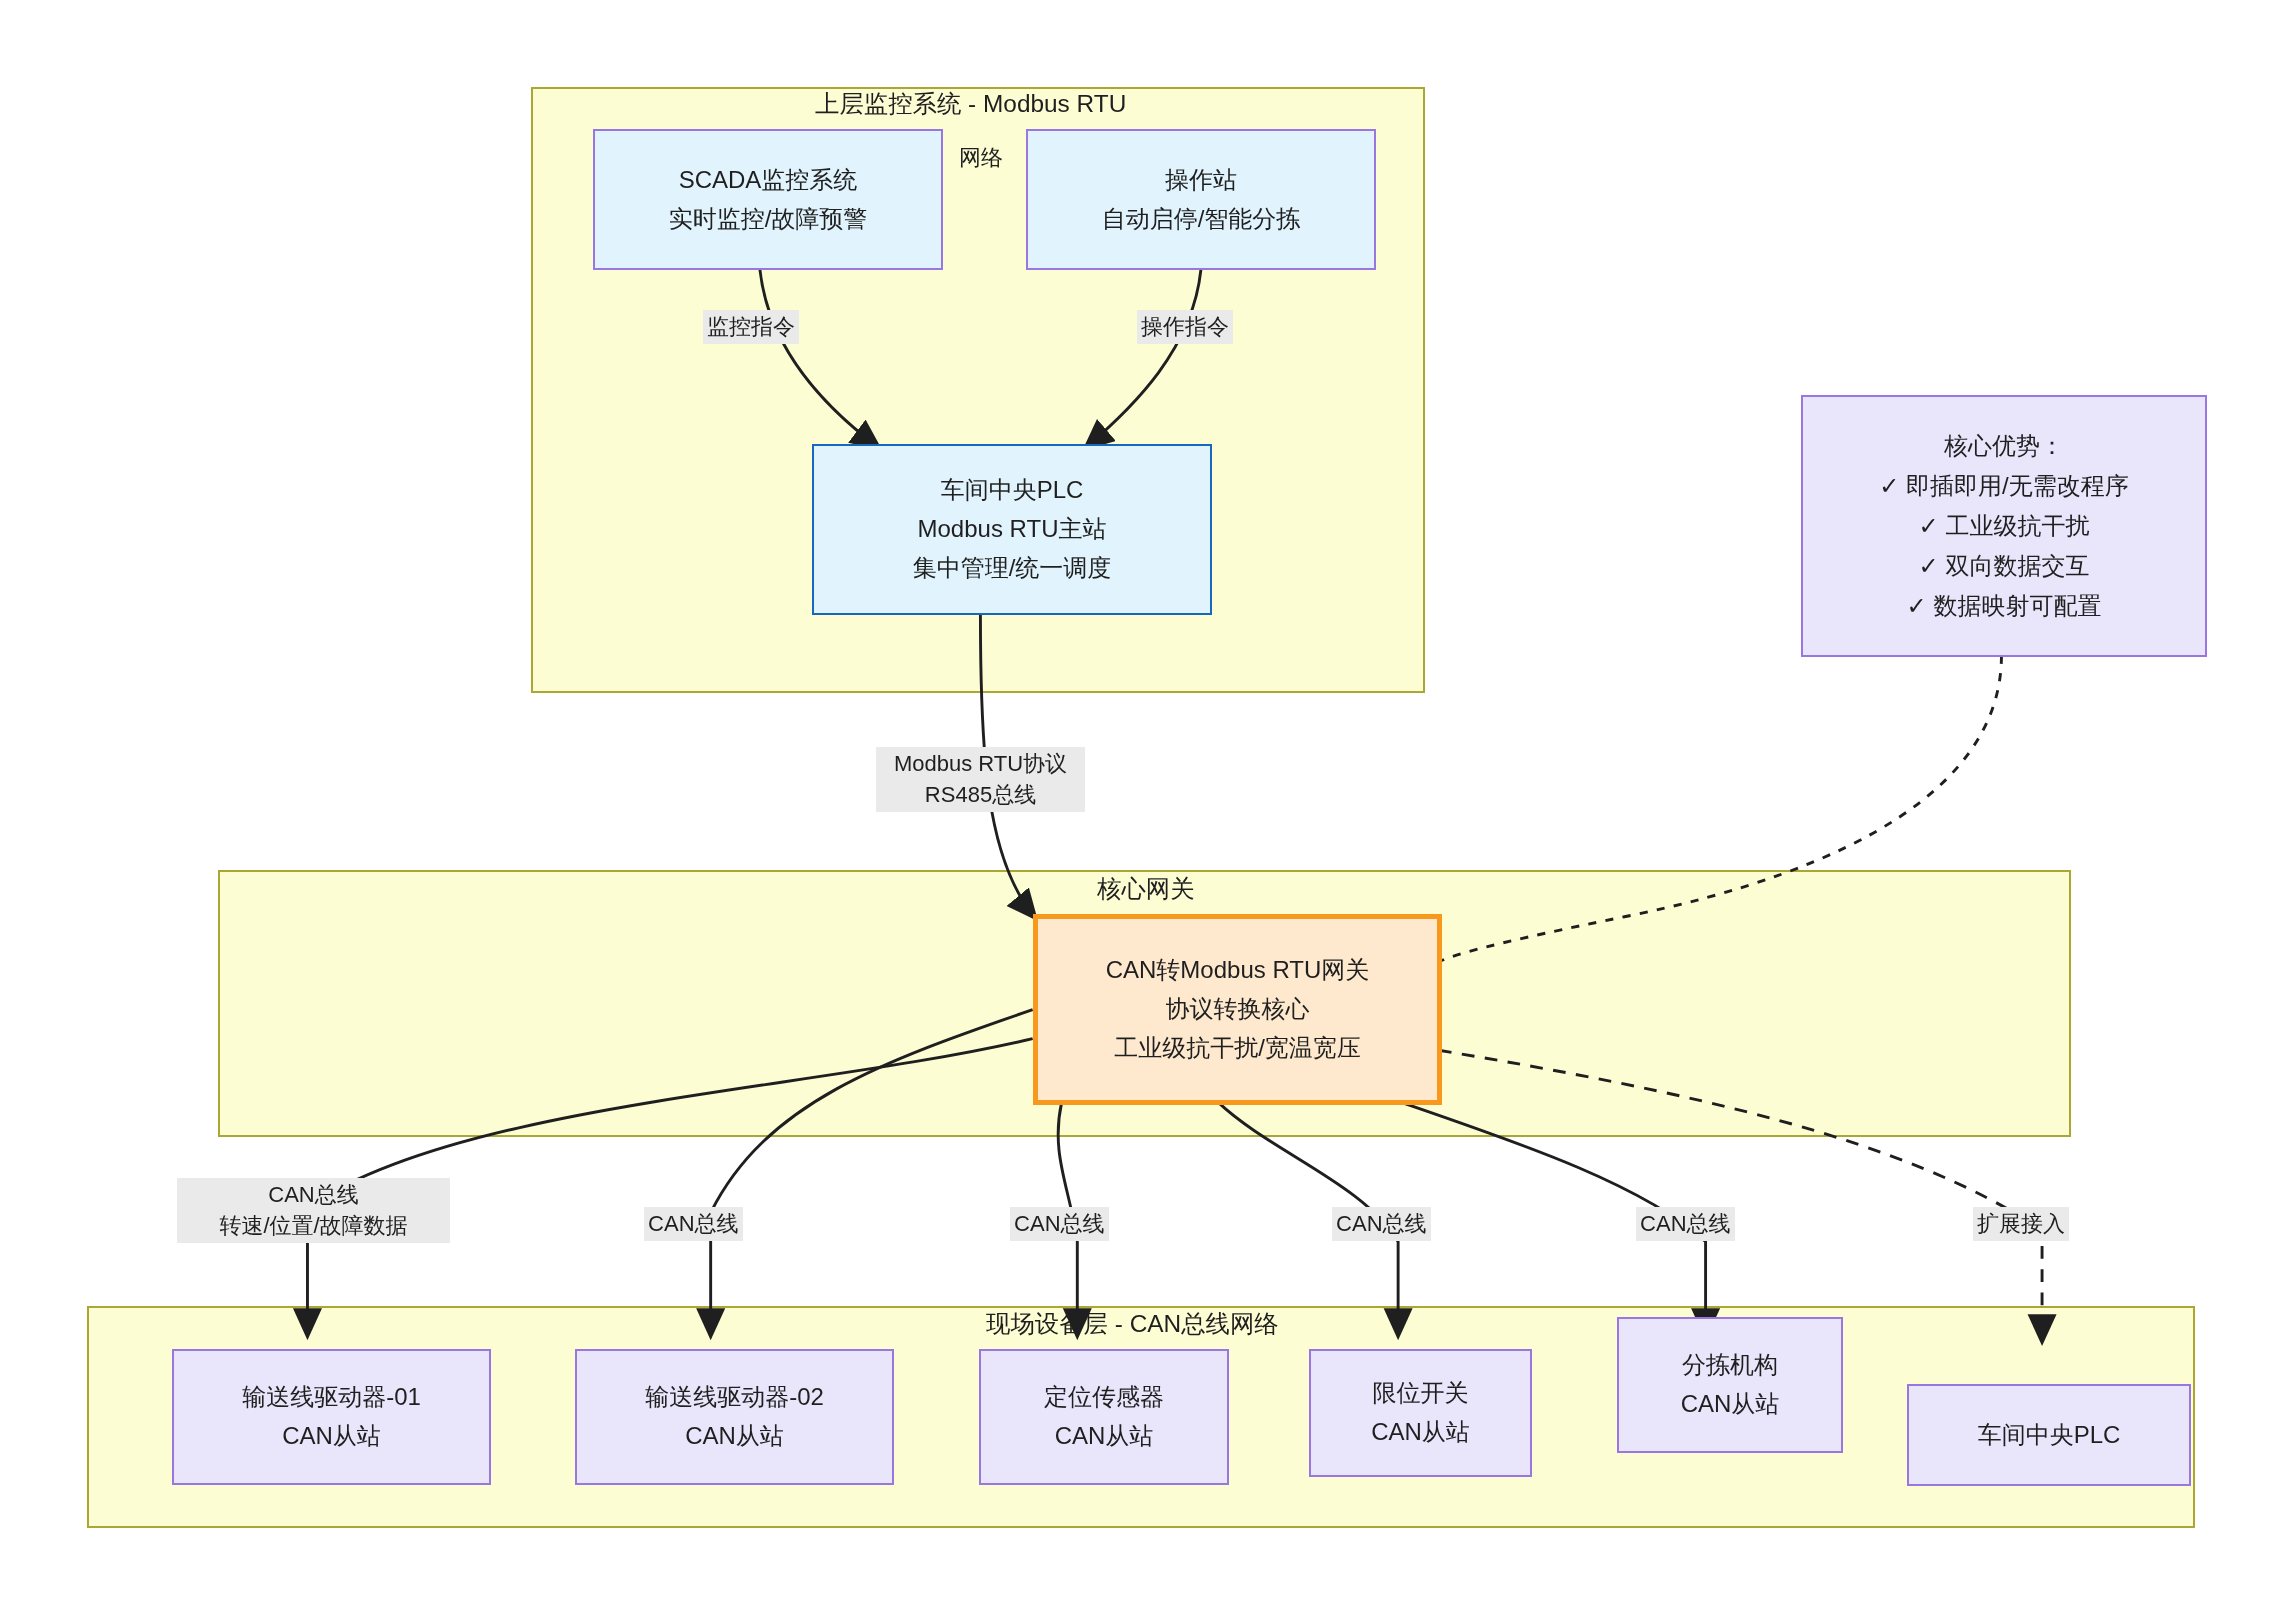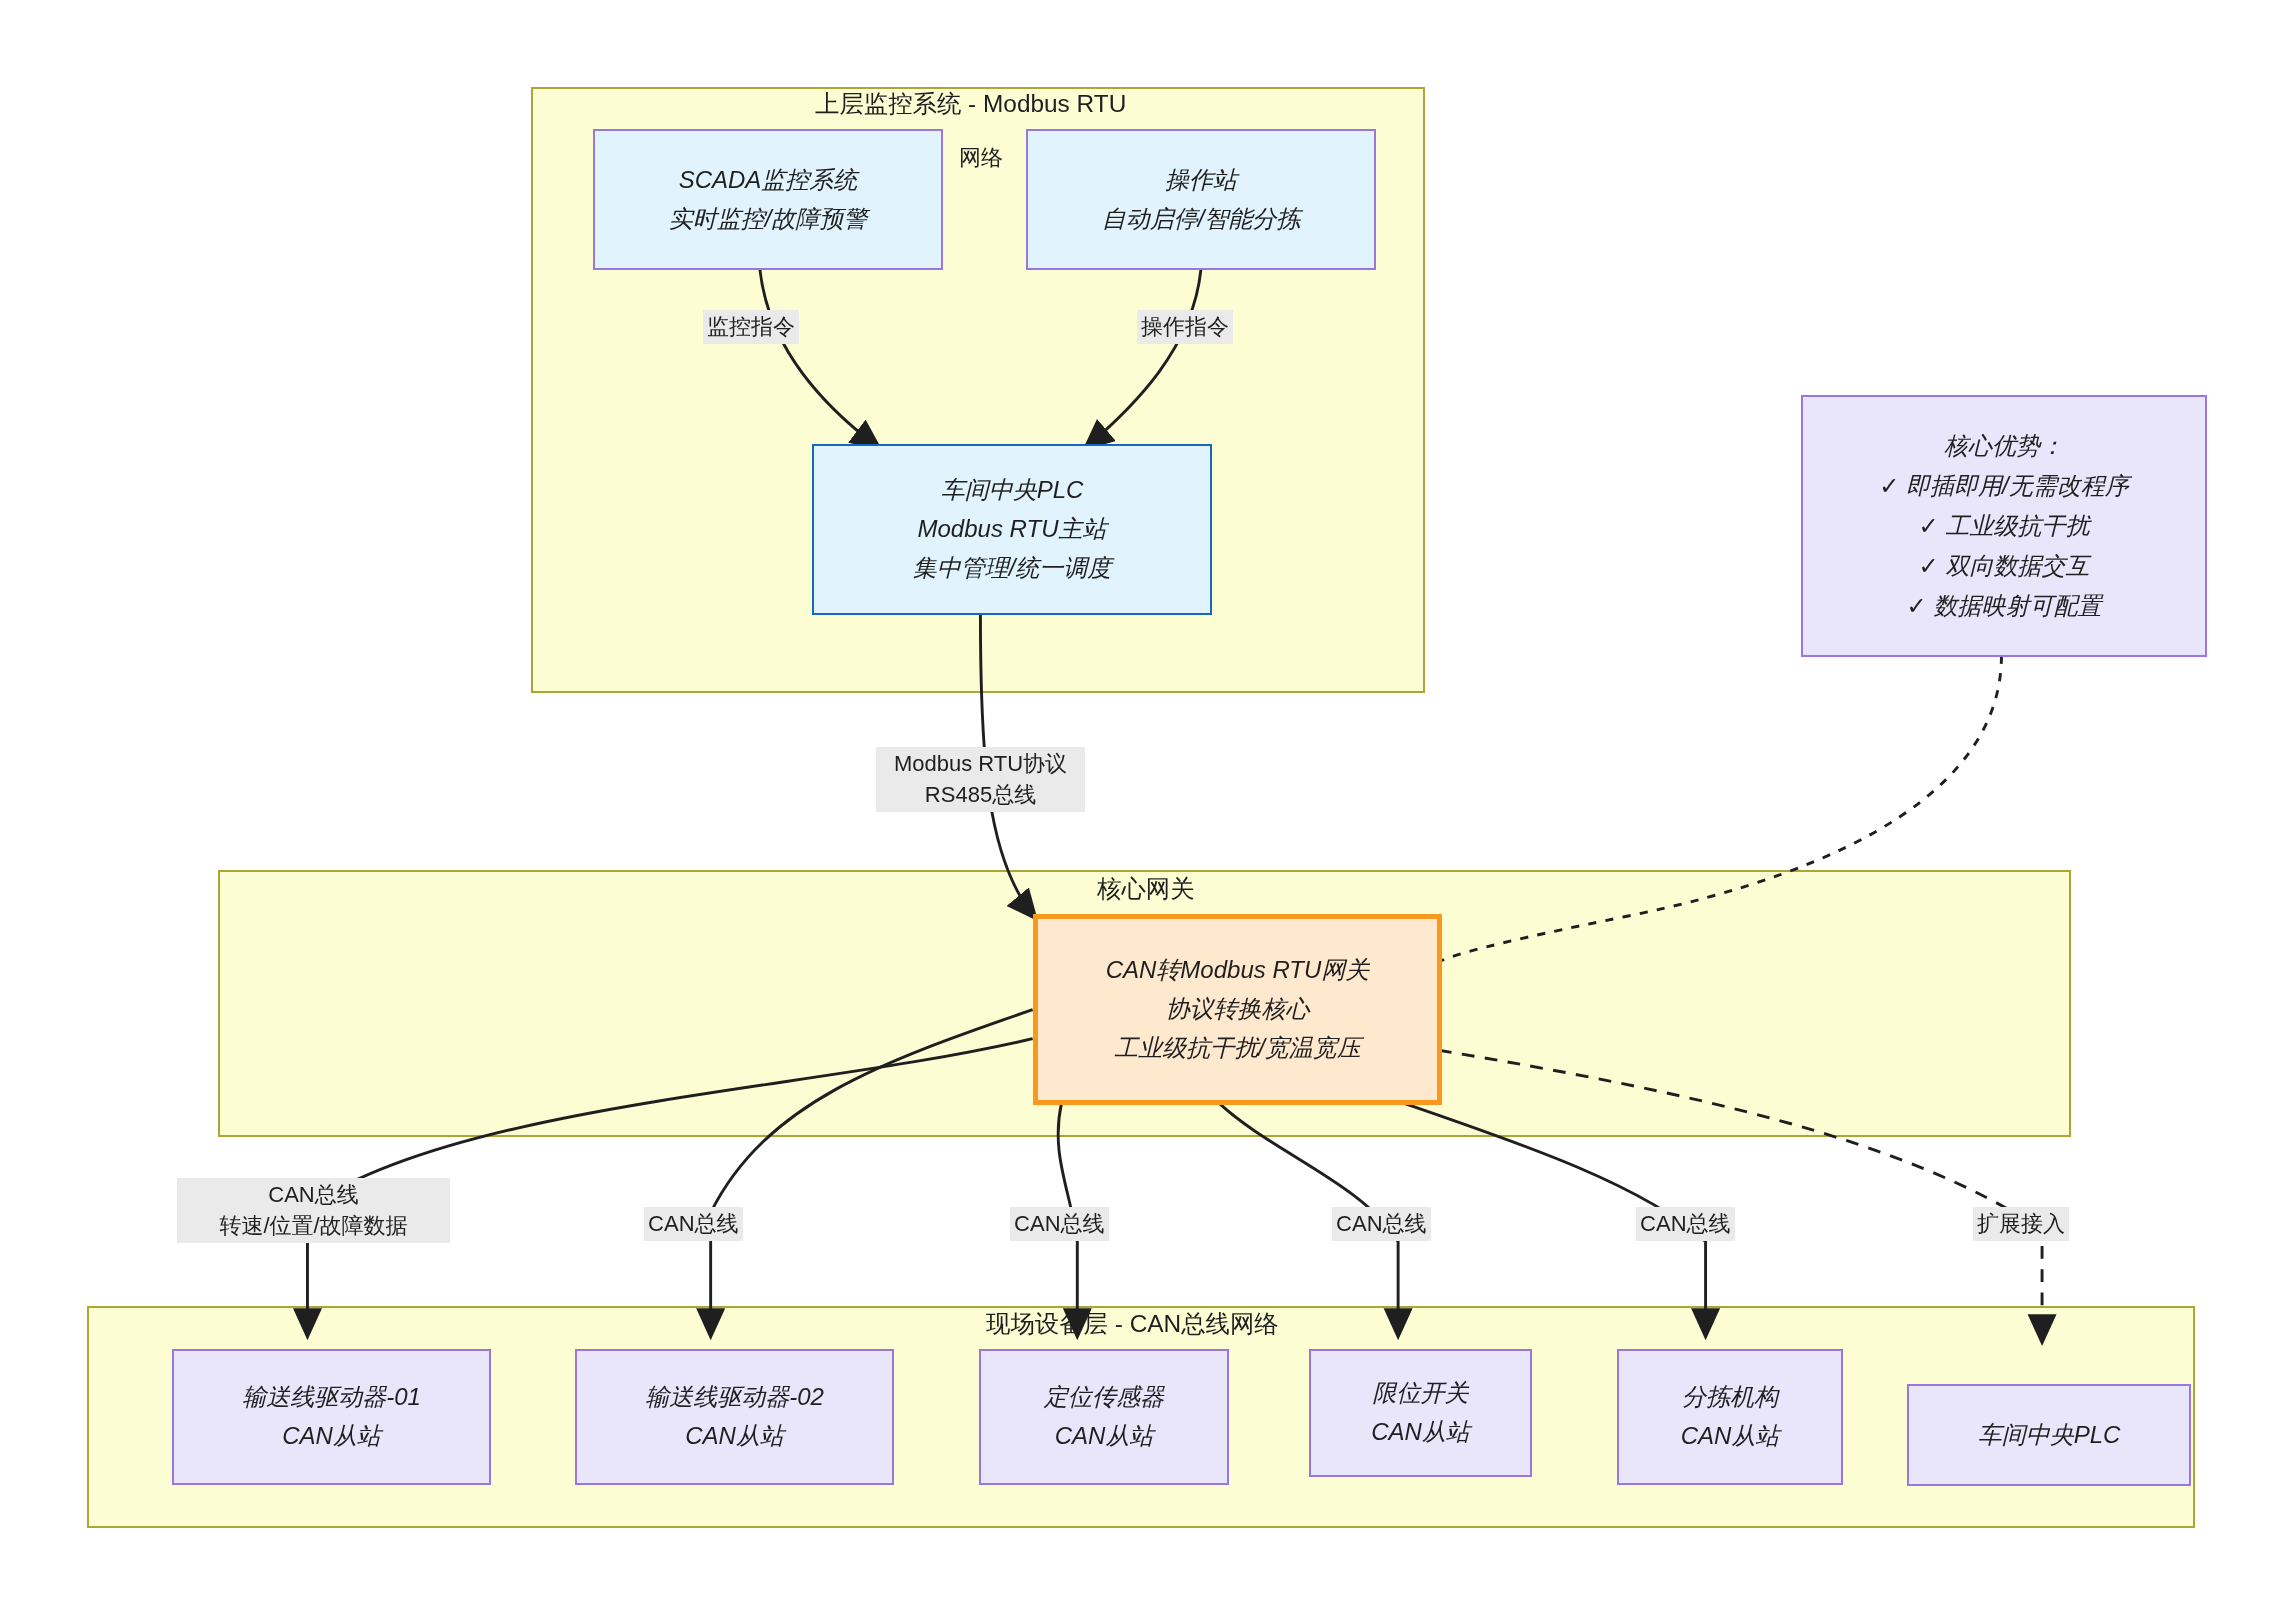--- a/index.html
+++ b/index.html
@@ -5,21 +5,21 @@
   html,body{margin:0;padding:0;background:#ffffff;}
   body{font-family:"Liberation Sans","DejaVu Sans",sans-serif;}
   #stage{position:relative;width:2295px;height:1616px;background:#ffffff;overflow:hidden;}
   svg.edges{position:absolute;left:0;top:0;width:2295px;height:1616px;pointer-events:none;}
 
   .group-box{position:absolute;background:#fdfdd4;border:2.9px solid #aaa833;box-sizing:border-box;}
   .group-title{position:absolute;font-size:24.4px;color:#1f1f1f;white-space:nowrap;}
 
   .node{position:absolute;box-sizing:border-box;display:flex;flex-direction:column;
         align-items:center;justify-content:center;text-align:center;color:#1f1f1f;}
-  .node .line{font-size:24px;line-height:1.62;white-space:nowrap;font-style:italic;}
+  .node .line{font-size:24px;line-height:1.62;white-space:nowrap;}
 
   .node-blue{background:#e1f3fd;border:2.3px solid #9a77e0;}
   .node-plc{background:#e1f3fd;border:2.3px solid #1668bd;}
   .node-gw{background:#fee9cf;border:5.2px solid #f8981d;}
   .node-purple{background:#e9e6fc;border:2.3px solid #9a77e0;margin-left:24px;}
   .node-adv{background:#e9e6fc;border:2.3px solid #9a77e0;}
   .node-adv .line{font-size:24px;line-height:1.66;}
 
   .edge-label{position:absolute;background:#eaeaea;color:#1f1f1f;font-size:22px;
               line-height:1.42;text-align:center;white-space:nowrap;padding:1.2px 4.1px;
@@ -107,21 +107,21 @@
   <div class="node node-purple" style="left:955px;top:1349px;width:250px;height:136px;">
     <div class="line">定位传感器</div>
     <div class="line">CAN从站</div>
   </div>
 
   <div class="node node-purple" style="left:1285px;top:1349px;width:223px;height:128px;">
     <div class="line">限位开关</div>
     <div class="line">CAN从站</div>
   </div>
 
-  <div class="node node-purple" style="left:1593px;top:1349px;width:226px;height:136px;">
+  <div class="node node-purple" style="left:1593px;top:1317px;width:226px;height:136px;">
     <div class="line">分拣机构</div>
     <div class="line">CAN从站</div>
   </div>
 
   <div class="node node-purple" style="left:1883px;top:1384px;width:284px;height:102px;">
     <div class="line">车间中央PLC</div>
   </div>
 
   <div class="group-title" style="left:815px;top:88px;">上层监控系统 - Modbus RTU</div>
   <div class="group-title" style="left:1097px;top:873px;">核心网关</div>

